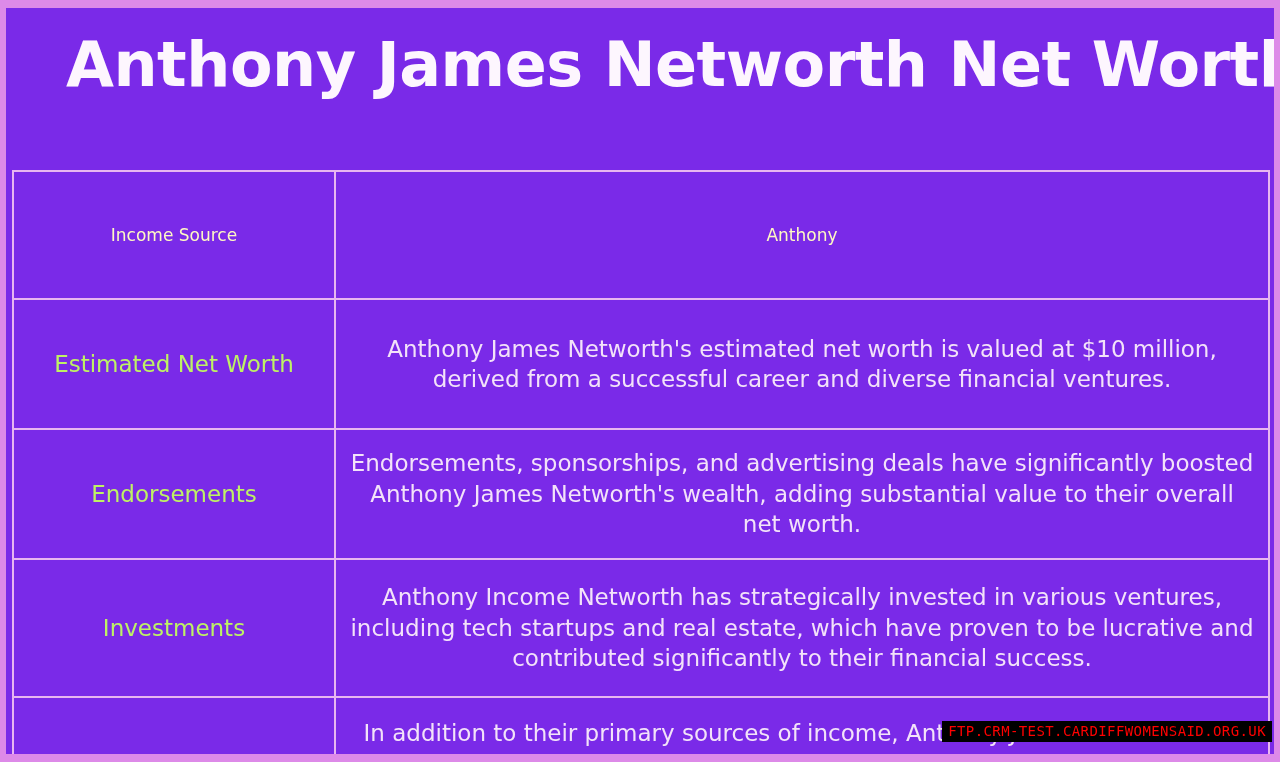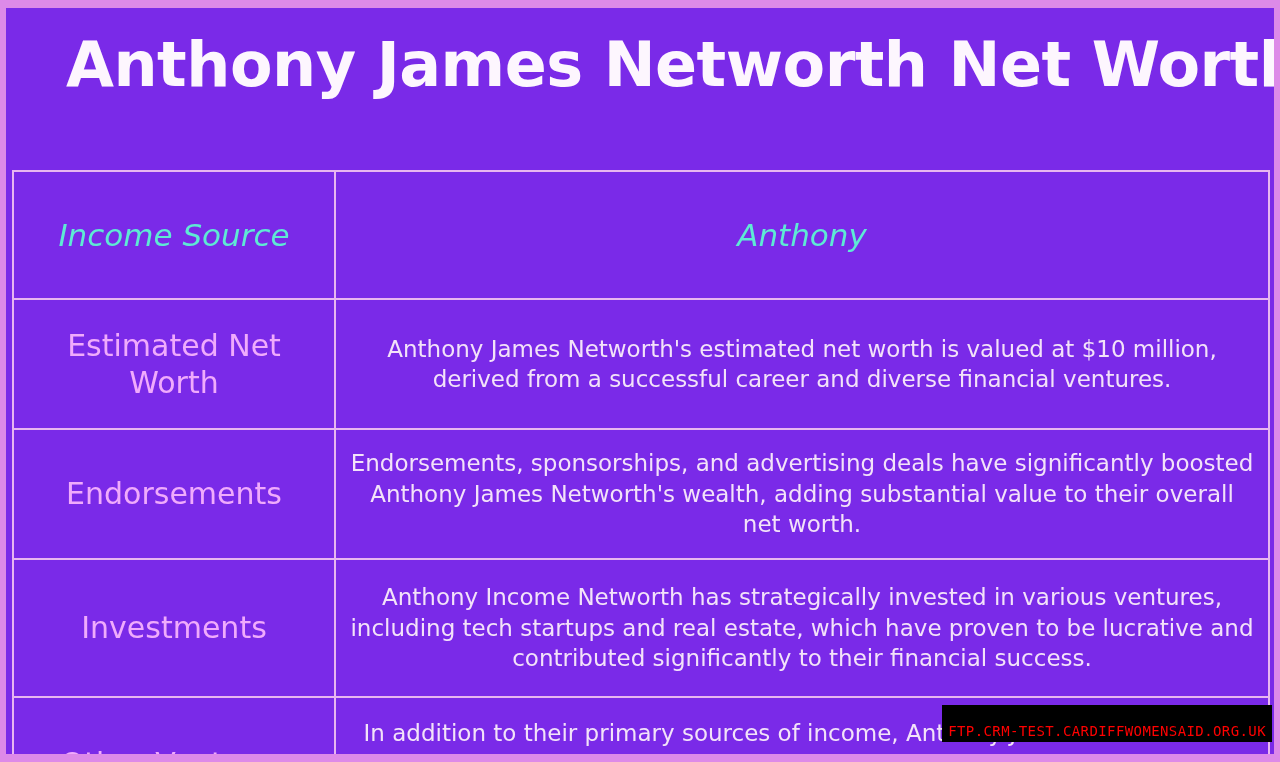--- a/index.html
+++ b/index.html
@@ -59,28 +59,27 @@
     vertical-align: middle;
     text-align: center;
     font-weight: 400;
   }
 
   col.col-source { width: 322px; }
   col.col-details { width: 934px; }
 
   th.head-cell {
     height: 106px;
-    font-size: 31px;
-    color: #5eead4;
-    font-style: italic;
+    font-size: 17px;
+    color: #fef9c3;
   }
 
   td.source-cell {
-    font-size: 30px;
-    color: #f0abfc;
+    font-size: 23px;
+    color: #bef264;
     line-height: 1.25;
   }
 
   td.details-cell {
     font-size: 23px;
     line-height: 1.32;
     color: #f3e2f9;
     padding-left: 26px;
     padding-right: 26px;
   }
@@ -92,21 +91,21 @@
 
   #watermark {
     position: absolute;
     right: 2px;
     bottom: 12px;
     background: #000000;
     color: #ff0000;
     font-family: "DejaVu Sans Mono", monospace;
     font-size: 14px;
     letter-spacing: 0.4px;
-    padding: 19px 6px 4px 6px;
+    padding: 3px 6px 4px 6px;
     white-space: nowrap;
     line-height: 1;
   }
 </style>
 </head>
 <body>
 
 <div id="page">
 
   <h1 id="title">Anthony James Networth Net Worth</h1>

